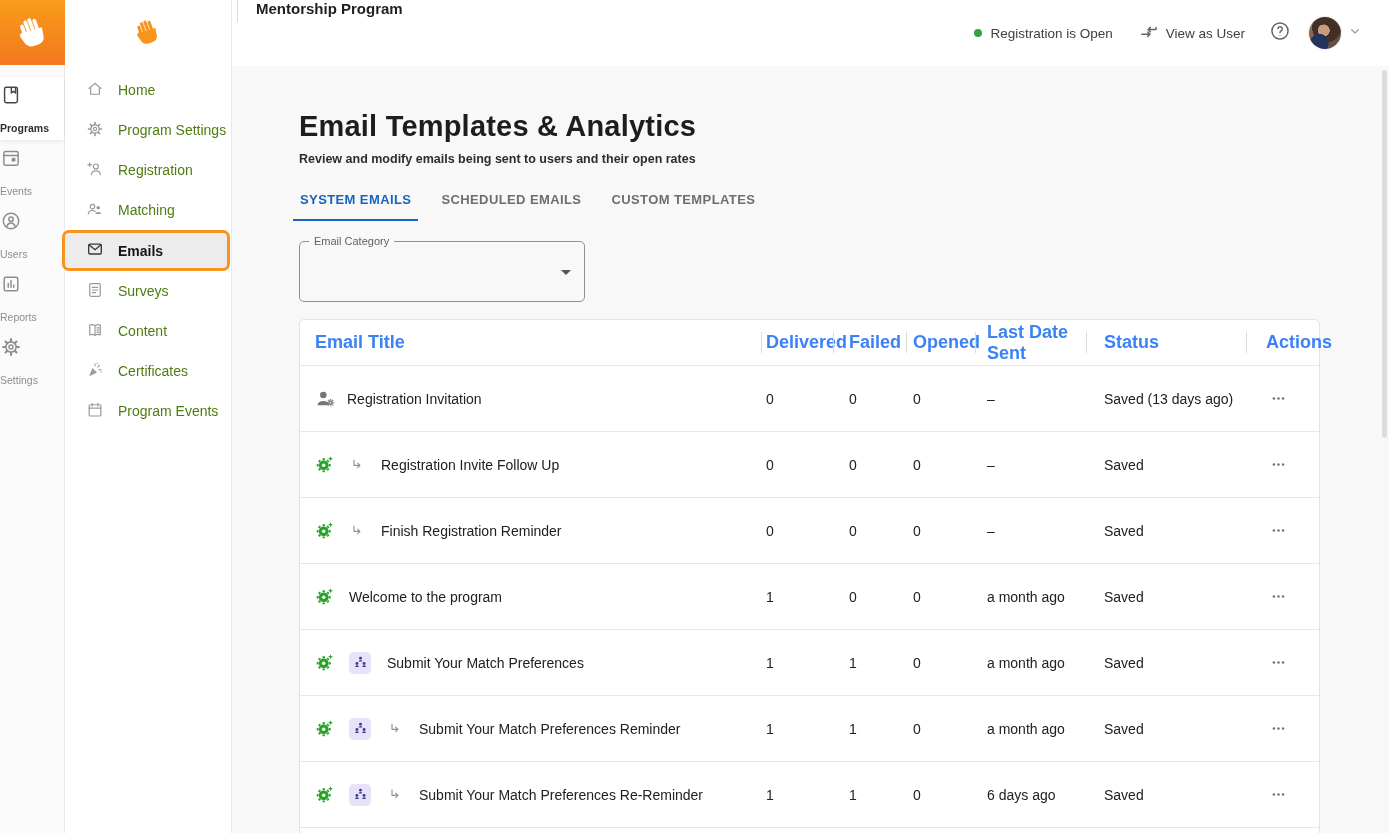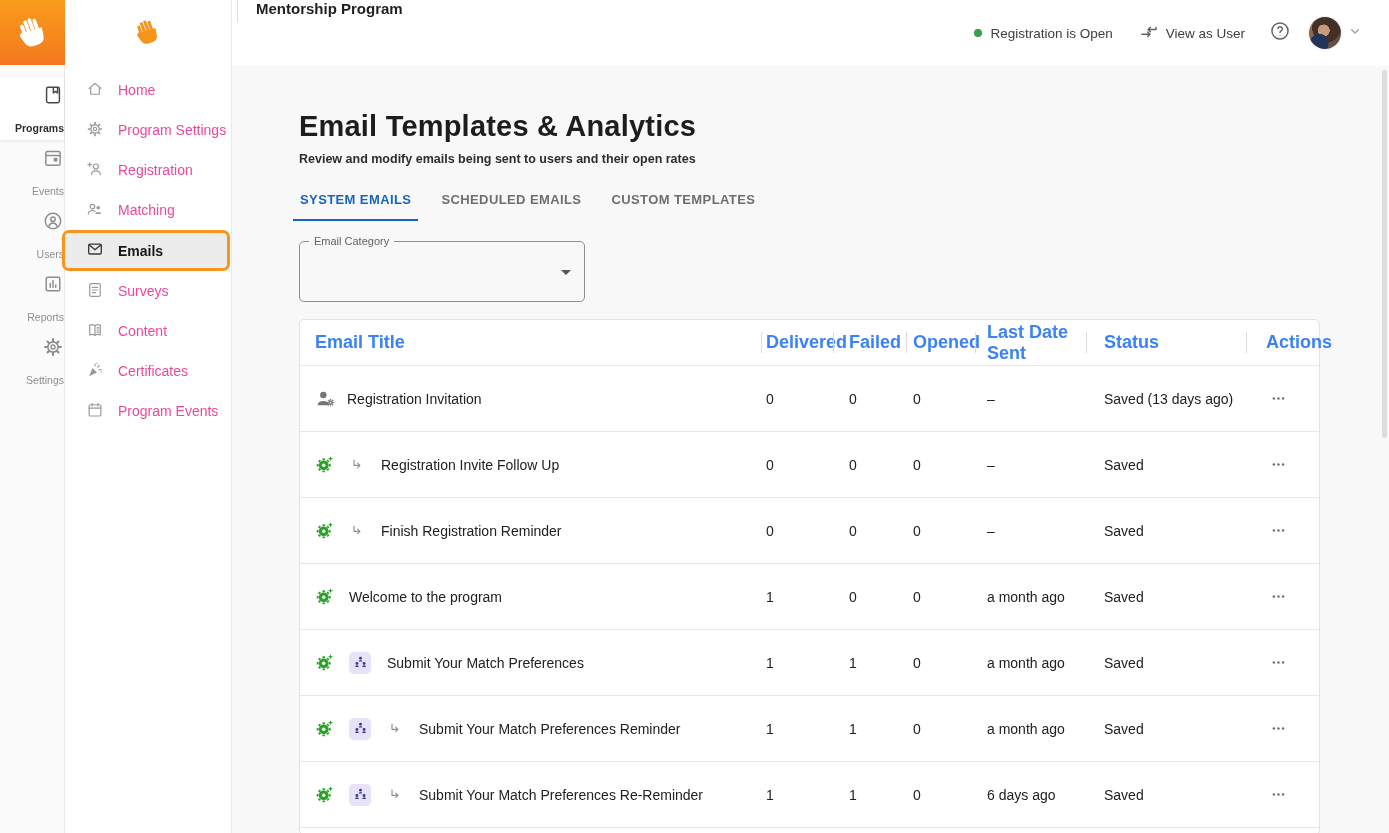--- a/index.html
+++ b/index.html
@@ -5,31 +5,31 @@
   * { box-sizing: border-box; margin: 0; padding: 0; }
   html,body { width:1389px; height:833px; overflow:hidden; }
   body { font-family:"Liberation Sans", sans-serif; background:#f8f8f8; color:#212121; }
   .app { position:relative; display:flex; width:1389px; height:833px; }
 
   
   .rail { width:65px; background:#fbfbfb; border-right:1px solid #e9e9e9; flex:0 0 65px; }
   .rail-logo { width:65px; height:65px; background:linear-gradient(180deg,#F89C1A,#F4781F); display:flex; align-items:center; justify-content:center; cursor:pointer; }
   .rail-logo svg { width:36px; height:36px; color:#fff; }
   .rail-nav { padding-top:12px; }
-  .rail-item { height:63px; display:flex; flex-direction:column; align-items:flex-end; justify-content:center; gap:14px; color:#8d8d8d; font-size:10.5px; cursor:pointer; }
+  .rail-item { height:63px; display:flex; flex-direction:column; align-items:flex-start; justify-content:center; gap:14px; color:#8d8d8d; font-size:10.5px; cursor:pointer; }
   .rail-item svg { width:22px; height:22px; }
   .rail-item.active { background:#fff; color:#2e2e2e; font-weight:700; box-shadow:0 1px 4px rgba(0,0,0,.10); }
   .rail-item.active svg { color:#474747; }
 
   
   .sidebar { width:167px; background:#fff; border-right:1px solid #e9e9e9; flex:0 0 167px; }
   .sidebar-logo { height:66px; display:flex; align-items:center; justify-content:center; }
   .sidebar-logo svg { width:30px; height:30px; color:#F7941D; }
   .nav { padding-top:4px; }
-  .nav-item { height:40px; display:flex; align-items:center; padding-left:21px; font-size:14px; color:#ec4899; cursor:pointer; }
+  .nav-item { height:40px; display:flex; align-items:center; padding-left:21px; font-size:14px; color:#4d7c0f; cursor:pointer; }
   .nav-item svg { width:18px; height:18px; color:#9a9a9a; margin-right:14px; flex:0 0 18px; }
   .nav-item.active { height:41px; margin-left:-3px; margin-right:1px; border:3px solid #F7941D; border-radius:7px; background:#ececec; color:#161616; font-weight:700; }
   .nav-item.active svg { color:#383838; }
 
   
   .main { flex:1 1 auto; min-width:0; display:flex; flex-direction:column; background:#f8f8f8; }
   .topbar { height:66px; background:#fff; display:flex; flex:0 0 66px; padding-right:26px; }
   .topbar-divider { width:1px; height:22px; background:#ddd; margin-left:5px; }
   .topbar-title { margin-left:18px; font-size:15px; font-weight:700; color:#1f1f1f; }
   .topbar-right { margin-left:auto; display:flex; align-items:center; }

